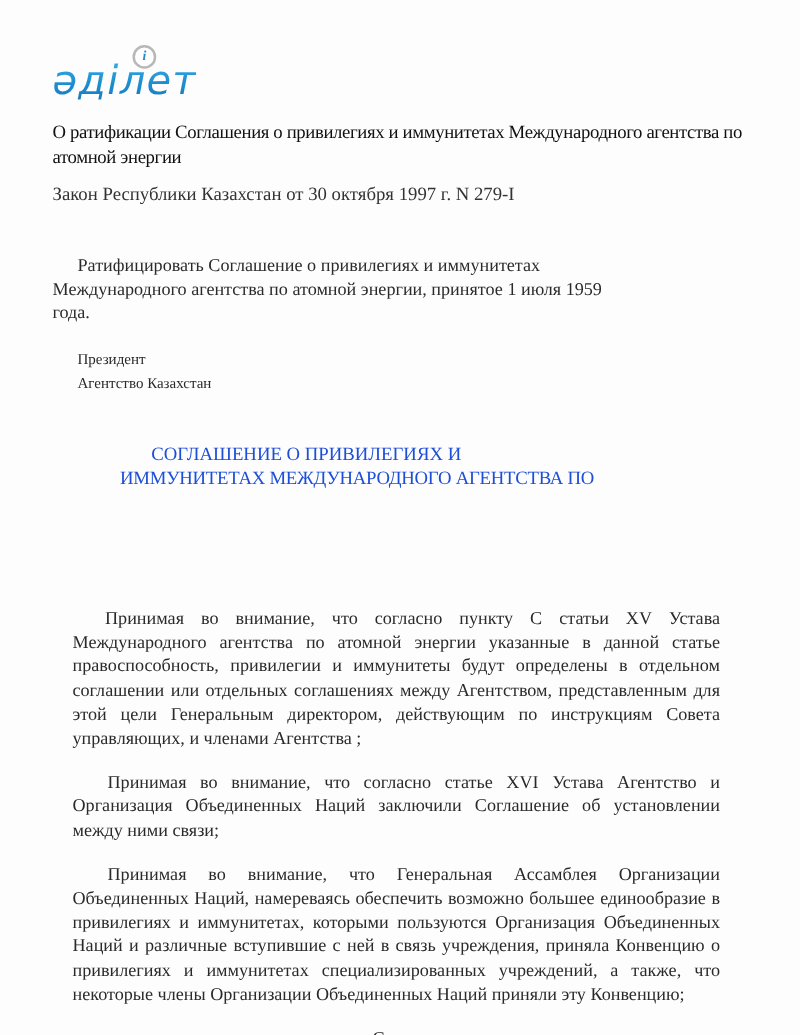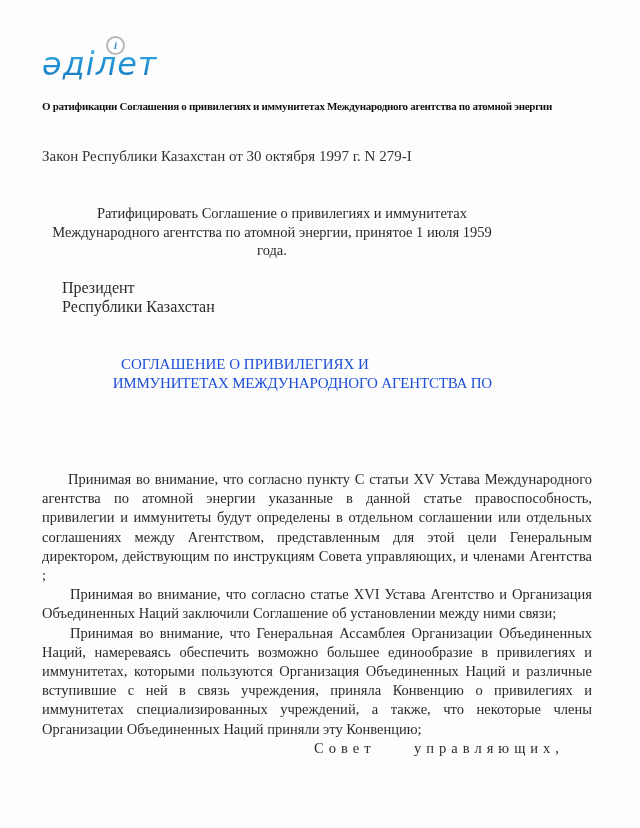--- a/index.html
+++ b/index.html
@@ -50,80 +50,79 @@
       line-height: 15px;
       text-align: center;
       color: #2a88c8;
       font-weight: bold;
     }
     .title {
       position: absolute;
       left: 42px;
       top: 96px;
       width: 560px;
-      font-weight: bold;
-      font-size: 11px;
+      font-weight: normal;
+      font-size: 15px;
       line-height: 20px;
       color: #111;
       letter-spacing: -0.3px;
     }
     .subtitle {
       position: absolute;
       left: 42px;
       top: 147px;
       font-size: 15px;
       line-height: 18px;
       color: #333;
     }
     .para {
       position: absolute;
       font-size: 14.5px;
       line-height: 18.5px;
       color: #2a2a2a;
-      text-align: center;
     }
     .p-ratify {
       left: 42px;
       top: 204px;
       width: 460px;
       text-indent: 20px;
     }
     .signature {
       position: absolute;
       left: 62px;
       top: 278px;
-      font-size: 16px;
+      font-size: 12px;
       line-height: 19px;
       color: #2a2a2a;
     }
     .agreement-title {
       position: absolute;
       left: 92px;
       top: 355px;
       width: 400px;
       font-size: 15px;
       line-height: 19px;
       color: #1d4ed8;
     }
     .agreement-title div { white-space: nowrap; }
     .at-1 { padding-left: 29px; }
-    .at-2 { padding-left: 4px; letter-spacing: -0.2px; text-align: right; }
+    .at-2 { padding-left: 4px; letter-spacing: -0.2px; }
     .at-3 { padding-left: 45px; }
     .body-text {
       position: absolute;
       left: 42px;
       top: 470px;
       width: 550px;
       font-size: 14.5px;
       line-height: 19.2px;
       color: #2a2a2a;
       text-align: justify;
     }
     .body-text p {
-      margin: 0;
+      margin: 16px;
       text-indent: 26px;
     }
     .body-text p.tight { text-indent: 28px; }
     .council {
       text-align: right;
       padding-right: 28px;
       letter-spacing: 5px;
       word-spacing: 30px;
     }
     .item-1 {
@@ -142,21 +141,21 @@
 </div>
 
 <div class="title">О ратификации Соглашения о привилегиях и иммунитетах Международного агентства по атомной энергии</div>
 
 <div class="subtitle">Закон Республики Казахстан от 30 октября 1997 г. N 279-I</div>
 
 <div class="para p-ratify">Ратифицировать Соглашение о привилегиях и иммунитетах Международного агентства по атомной энергии, принятое 1 июля 1959 года.</div>
 
 <div class="signature">
   <div>Президент</div>
-  <div>Республики Казахстан</div>
+  <div>Агентство Казахстан</div>
 </div>
 
 <div class="agreement-title">
   <div class="at-1">СОГЛАШЕНИЕ О ПРИВИЛЕГИЯХ И</div>
   <div class="at-2">ИММУНИТЕТАХ МЕЖДУНАРОДНОГО АГЕНТСТВА ПО</div>
 </div>
 
 <div class="body-text">
   <p>Принимая во внимание, что согласно пункту С статьи XV Устава Международного агентства по атомной энергии указанные в данной статье правоспособность, привилегии и иммунитеты будут определены в отдельном соглашении или отдельных соглашениях между Агентством, представленным для этой цели Генеральным директором, действующим по инструкциям Совета управляющих, и членами Агентства ;</p>
   <p class="tight">Принимая во внимание, что согласно статье XVI Устава Агентство и Организация Объединенных Наций заключили Соглашение об установлении между ними связи;</p>

